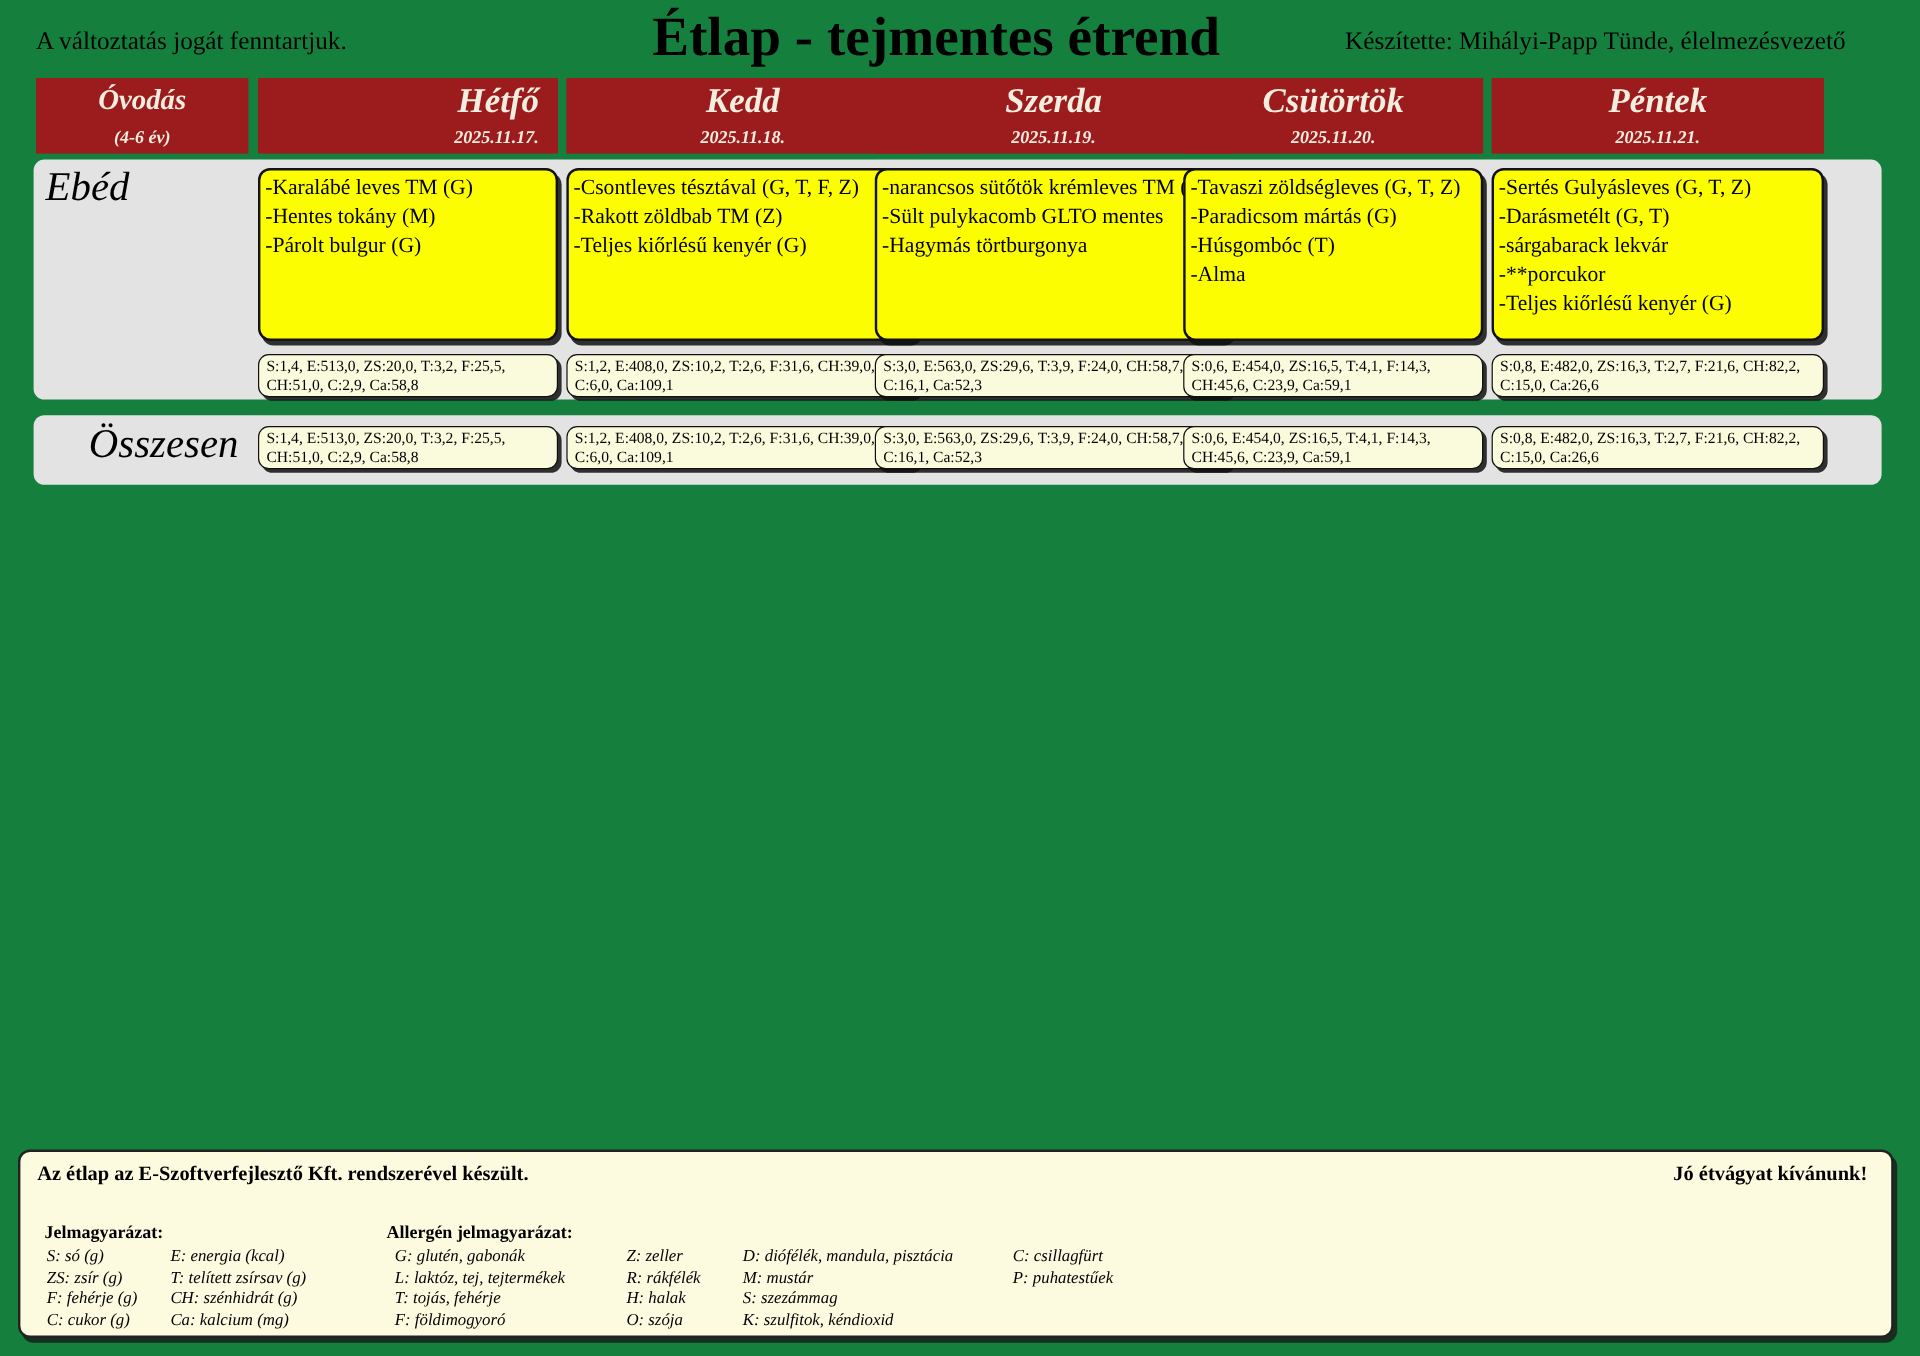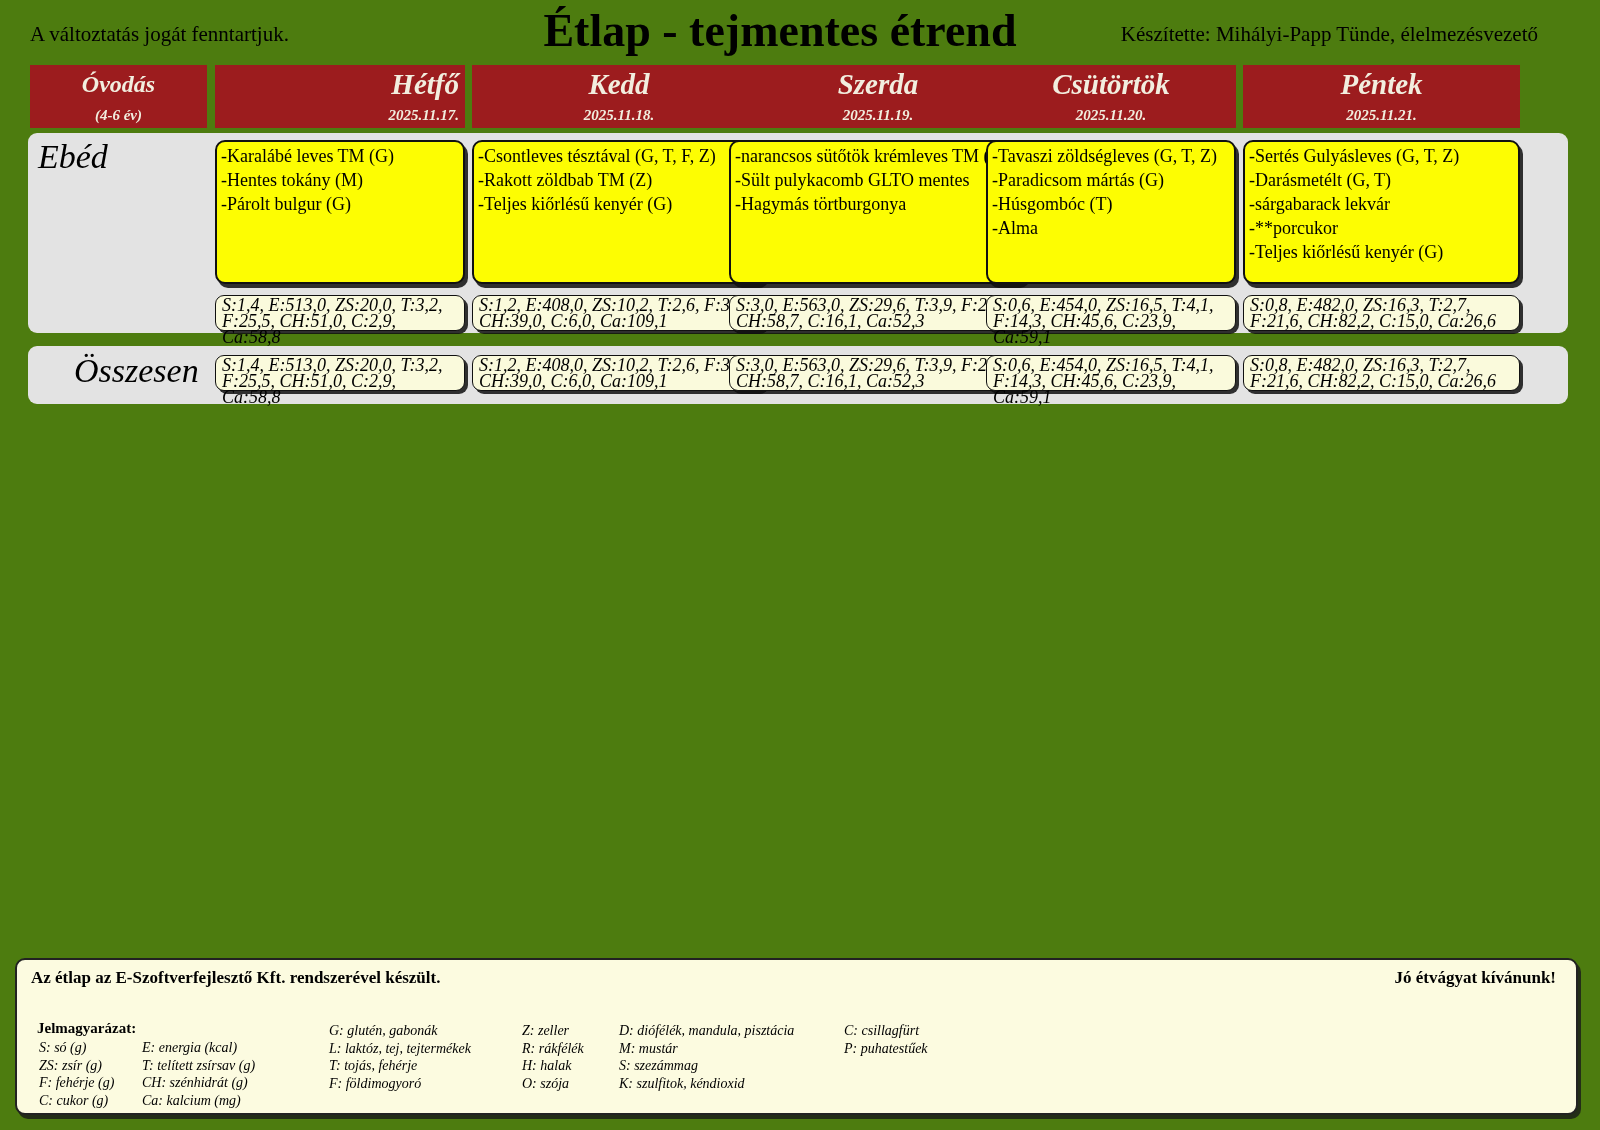--- a/index.html
+++ b/index.html
@@ -1,25 +1,25 @@
 <!DOCTYPE html>
 <html lang="hu" style="--header-red: #9C1C1E; --header-text: #F2EEDF; --card-yellow: #FDFD02; --row-gray: #E3E3E3; --nutrition-cream: #FAFADC; --footer-cream: #FCFBE0;"><head>
 <meta charset="utf-8">
 <style>
   html,body{margin:0;padding:0;background:#fff;}
   body{font-family:"Liberation Serif", serif; color:#000;}
-  .page{position:relative;width:1600px;height:1130px;background:#4d7c0f;overflow:hidden;}
+  .page{position:relative;width:1600px;height:1130px;background:#15803d;overflow:hidden;}
 
   .top-note{position:absolute;left:30px;top:22px;font-size:21px;}
   .main-title{position:absolute;left:0;top:4px;width:1560px;text-align:center;font-size:46px;font-weight:bold;}
   .prepared-by{position:absolute;top:22px;right:62px;font-size:21px;}
 
   .hdr{position:absolute;top:65px;height:63px;background:var(--header-red);color:var(--header-text);
        text-align:center;font-style:italic;font-weight:bold;display:flex;flex-direction:column;
-       justify-content:space-between;padding:4px 6px 5px;box-sizing:border-box;}
+       justify-content:space-between;padding:4px 16px 5px;box-sizing:border-box;}
   .hdr .day-name{font-size:29px;line-height:31px;}
   .hdr .day-date{font-size:15px;line-height:16px;}
   .corner .corner-label{font-size:24px;line-height:27px;margin-top:2px;}
 
   .c0{left:30px;width:177px;}
   .c1{left:215px;width:250px;align-items:flex-end;}
   .c2{left:472px;width:294px;}
   .c3{left:729px;width:298px;}
   .c4{left:986px;width:250px;}
   .c5{left:1243px;width:277px;justify-content:space-between;}
@@ -29,21 +29,21 @@
   .row-ossz{top:346px;height:58px;}
   .row-label{position:absolute;left:38px;font-style:italic;font-size:34px;}
   .lbl-ebed{top:138px;}
   .lbl-ossz{top:352px;margin-left:36px;}
 
   .card{position:absolute;top:140px;height:144px;background:var(--card-yellow);
         border:2px solid #111;border-radius:10px;box-shadow:3px 4px 0 rgba(15,15,15,.85);
         box-sizing:border-box;padding:2px 4px;font-size:18px;line-height:24px;white-space:pre-line;}
   .nutri{position:absolute;height:36px;background:var(--nutrition-cream);
          border:1.5px solid #111;border-radius:9px;box-shadow:3px 3px 0 rgba(15,15,15,.85);
-         box-sizing:border-box;padding:1px 6px;font-size:18px;line-height:16px;font-style:italic;}
+         box-sizing:border-box;padding:1px 6px;font-size:13px;line-height:16px;}
   .n-ebed{top:295px;}
   .n-ossz{top:355px;}
 
   .footer{position:absolute;left:15px;top:958px;width:1563px;height:157px;background:var(--footer-cream);
           border:2px solid #222;border-radius:10px;box-shadow:3px 4px 0 rgba(25,25,25,.8);box-sizing:border-box;}
   .footer-top{position:absolute;top:8px;left:14px;right:20px;display:flex;justify-content:space-between;
               font-weight:bold;font-size:17px;}
   .legend-block{position:absolute;top:60px;font-size:14px;}
   .legend-a{left:5px;}
   .legend-b{left:290px;}
@@ -141,20 +141,21 @@
 F: fehérje (g)
 C: cukor (g)</div>
         <div class="lcol-1">E: energia (kcal)
 T: telített zsírsav (g)
 CH: szénhidrát (g)
 Ca: kalcium (mg)</div>
       </div>
     </div>
 
     <div class="legend-block legend-b">
+      <div class="legend-title">Allergén jelmagyarázat:</div>
       <div class="legend-cols">
         <div class="lcol-0">G: glutén, gabonák
 L: laktóz, tej, tejtermékek
 T: tojás, fehérje
 F: földimogyoró</div>
         <div class="lcol-1">Z: zeller
 R: rákfélék
 H: halak
 O: szója</div>
         <div class="lcol-2">D: diófélék, mandula, pisztácia

